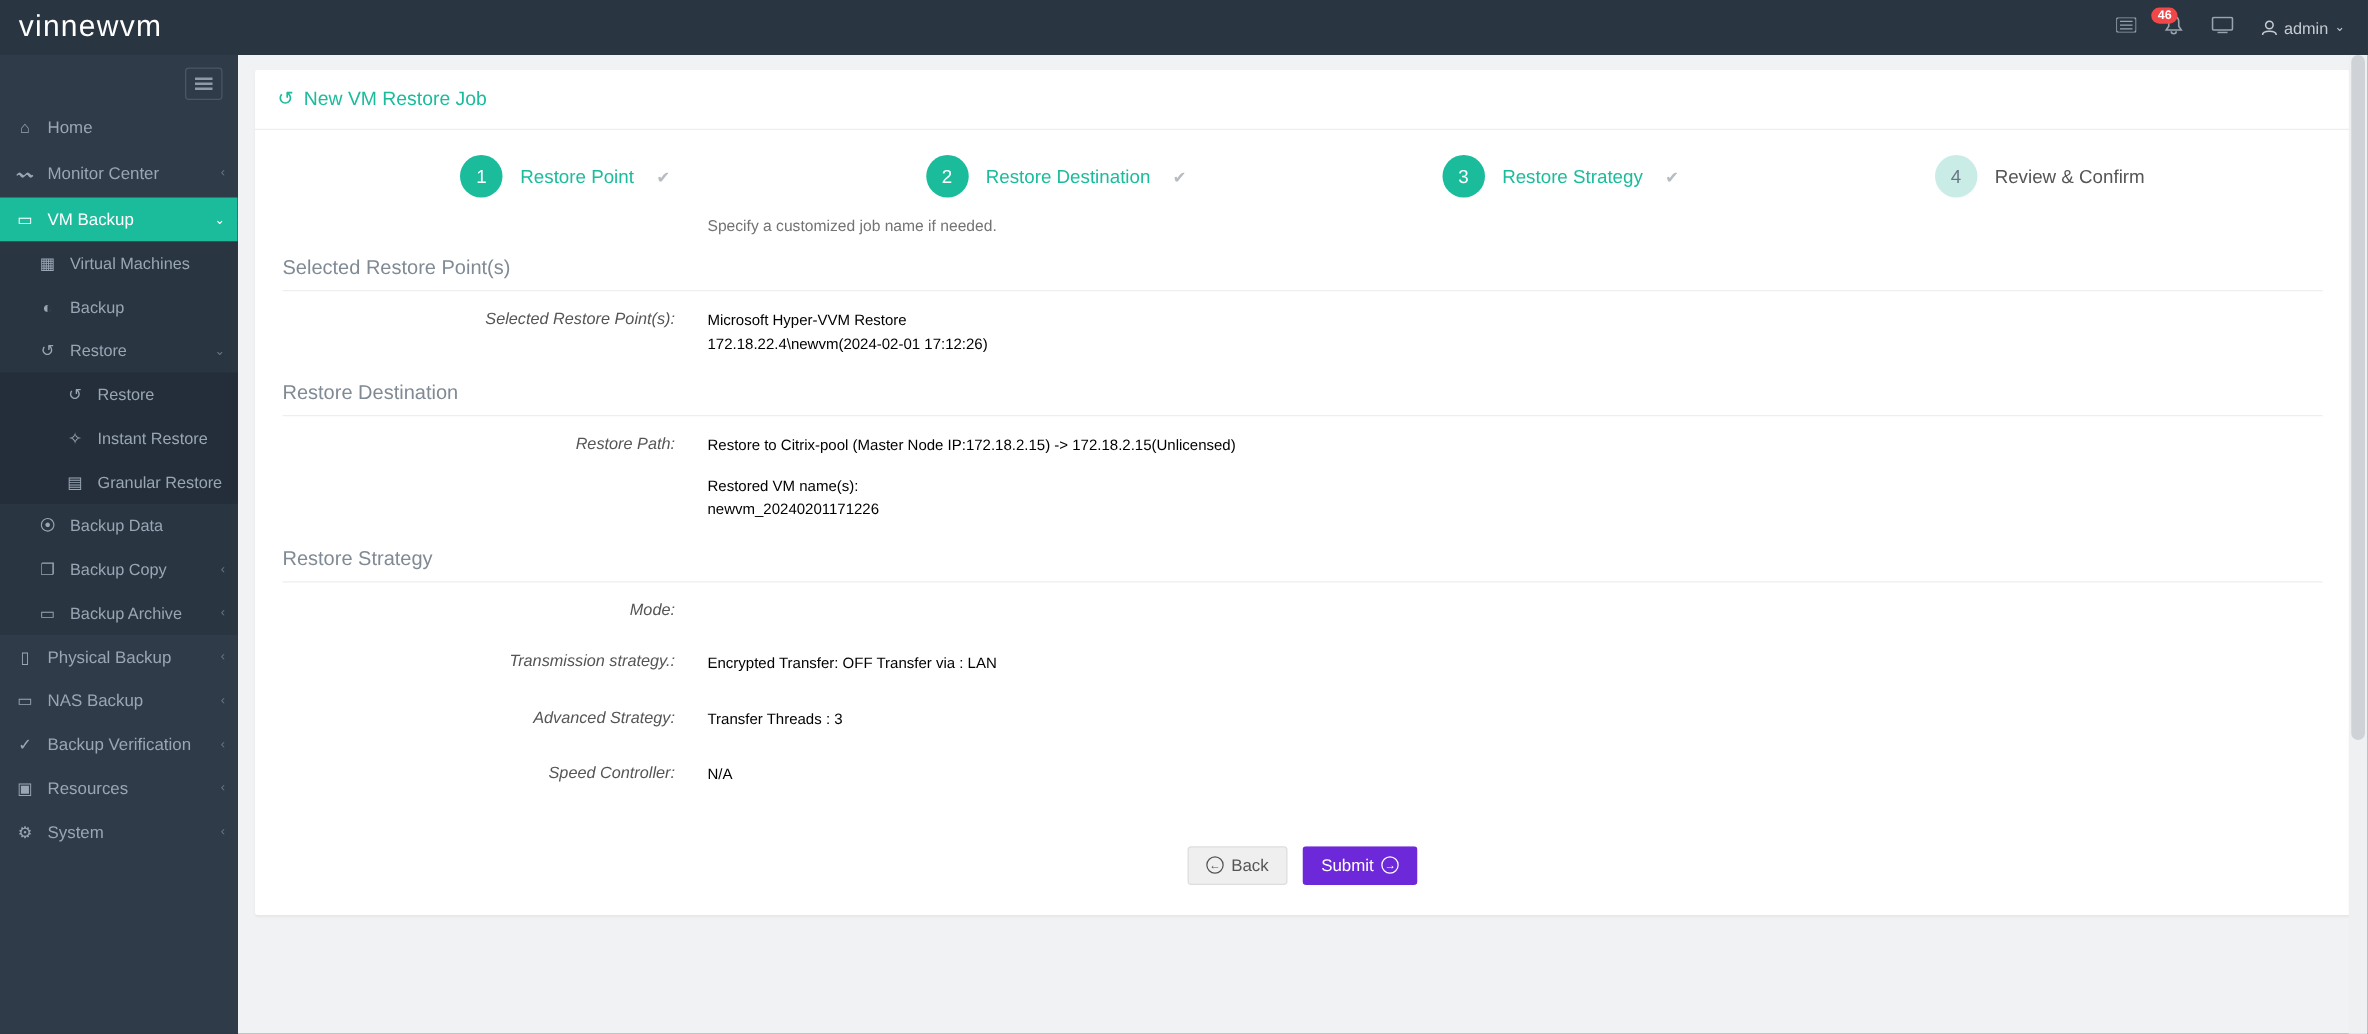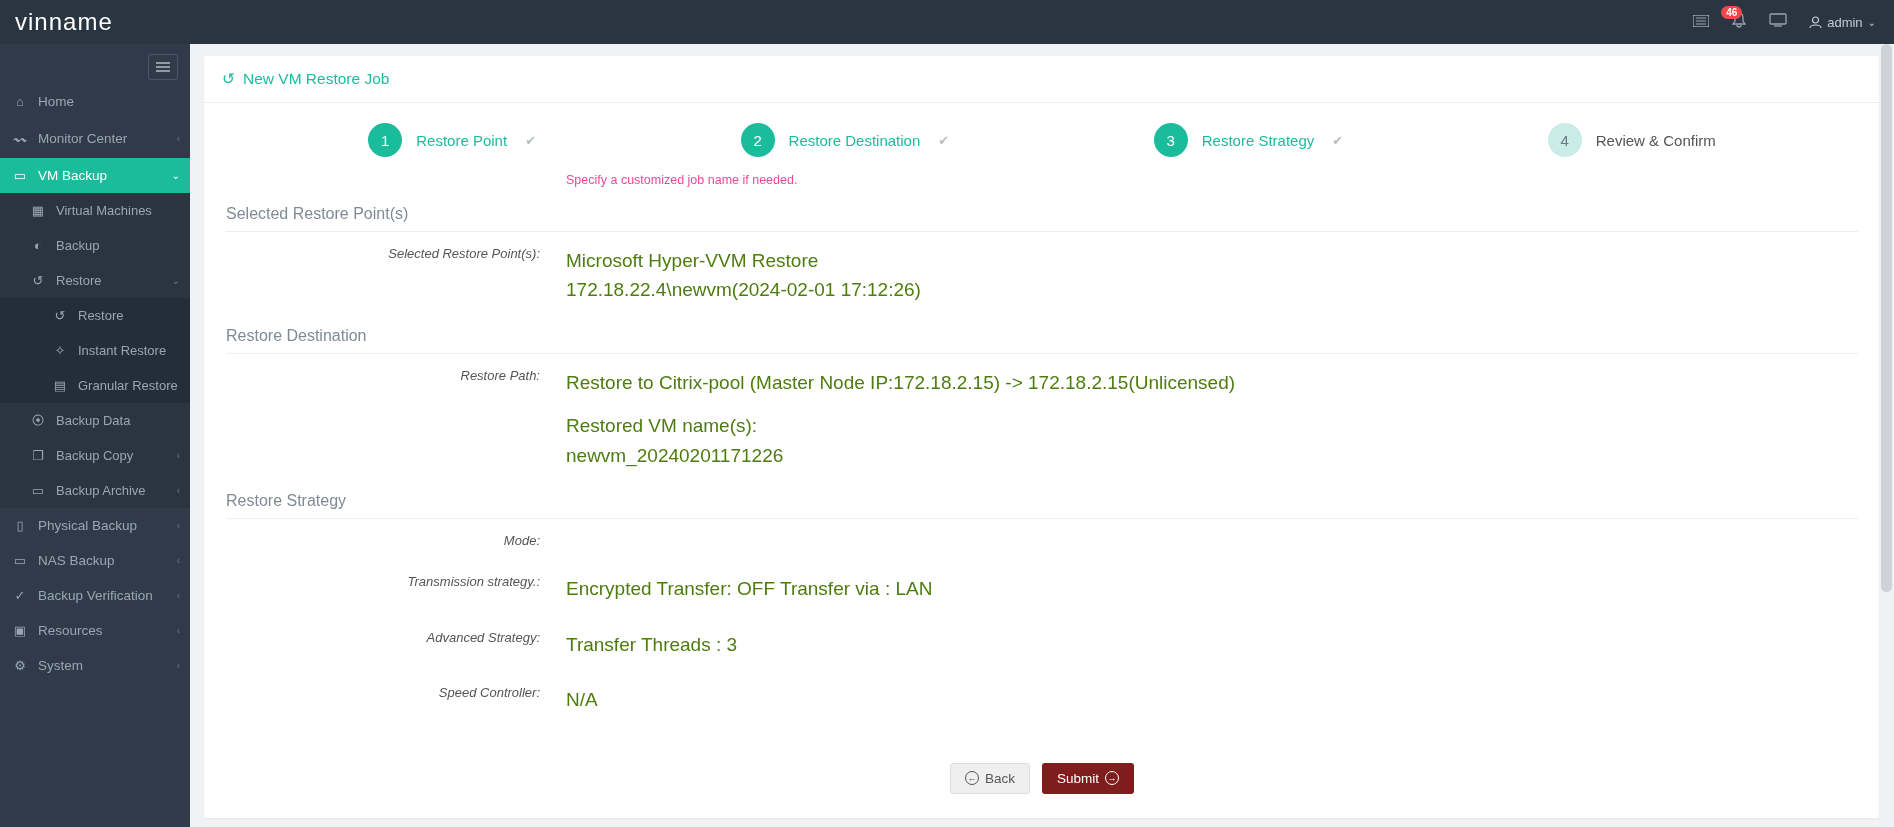--- a/index.html
+++ b/index.html
@@ -47,43 +47,43 @@
 .stepper { display:flex; justify-content:space-around; align-items:center; padding:6px 40px 16px; }
 .step { display:flex; align-items:center; gap:14px; }
 .step-circle { width:34px; height:34px; border-radius:50%; display:flex; align-items:center; justify-content:center; color:#fff; font-size:15px; font-weight:500; }
 .step.done .step-circle,.step.active .step-circle { background:#1abc9c; }
 .step.current .step-circle { background:#c9ede6; color:#6b7785; }
 .step-label { font-size:15px; }
 .step.done .step-label { color:#1abc9c; }
 .step.current .step-label { color:#555; }
 .step-check { color:#b6bcc2; font-size:13px; margin-left:4px; }
 
-.hint { color:#ec4899; font-size:12.5px; padding:0 0 14px 340px; }
+.hint { color:#737373; font-size:12.5px; padding:0 0 14px 340px; }
 
 .section { margin-bottom:14px; }
 .section-title { color:#808a94; font-size:16px; font-weight:400; border-bottom:1px solid #eee; padding:4px 0 8px; margin-bottom:10px; }
 
 .row { display:flex; padding:4px 0; }
 .row-label { width:340px; text-align:right; padding-right:26px; color:#555; font-size:13px;font-style:italic; }
-.row-value { flex:1; color:#4d7c0f; font-size:19px; line-height:1.55; }
+.row-value { flex:1; color:#000000; font-size:12px; line-height:1.55; }
 
 .actions { display:flex; justify-content:center; gap:12px; padding-top:30px; }
 .btn { padding:7px 14px; border-radius:3px; font-size:13.5px; cursor:pointer; display:inline-flex; align-items:center; gap:6px; border:1px solid transparent; }
 .btn-back { background:#efefef; border-color:#ddd; color:#555; }
-.btn-submit { background:#7f1d1d; color:#fff;justify-content:space-between; }
+.btn-submit { background:#6d28d9; color:#fff;justify-content:space-between; }
 .arrow-circle { display:inline-flex; width:14px; height:14px; border:1.5px solid currentColor; border-radius:50%; align-items:center; justify-content:center; font-size:9px; line-height:1; }
 
 .scrolltrack { position:fixed; right:0; top:44px; bottom:0; width:15px; background:#eef0f2; }
 .scrollthumb { position:absolute; left:2px; right:2px; top:0; height:70%; background:#cfd3d7; border-radius:6px; }
 </style>
 </head>
 <body>
 
 <div class="topbar">
-  <div class="logo"><span class="thin">vin</span><span class="bold">name</span></div>
+  <div class="logo"><span class="thin">vin</span><span class="bold">newvm</span></div>
   <div class="topbar-right">
     <span class="topbar-icon">
       <svg width="16" height="12" viewBox="0 0 16 12">
           <rect x="0" y="0" width="16" height="12" rx="2" fill="none" stroke="#9aa4af" stroke-width="1.3"></rect>
           <line x1="3" y1="3" x2="13" y2="3" stroke="#9aa4af"></line>
           <line x1="3" y1="6" x2="13" y2="6" stroke="#9aa4af"></line>
           <line x1="3" y1="9" x2="13" y2="9" stroke="#9aa4af"></line>
         </svg>
     </span>
     <span class="topbar-icon">

